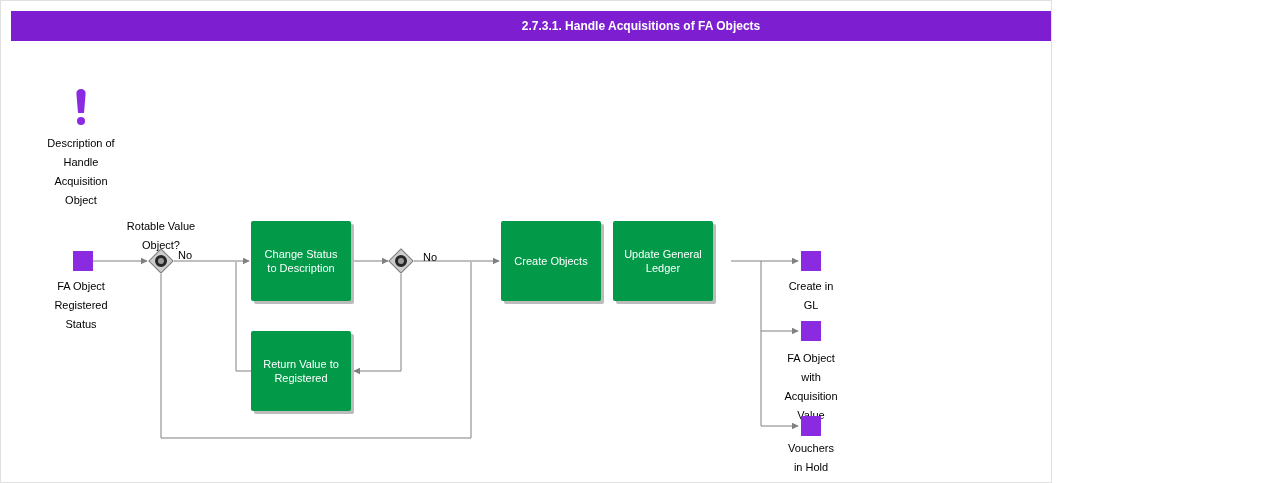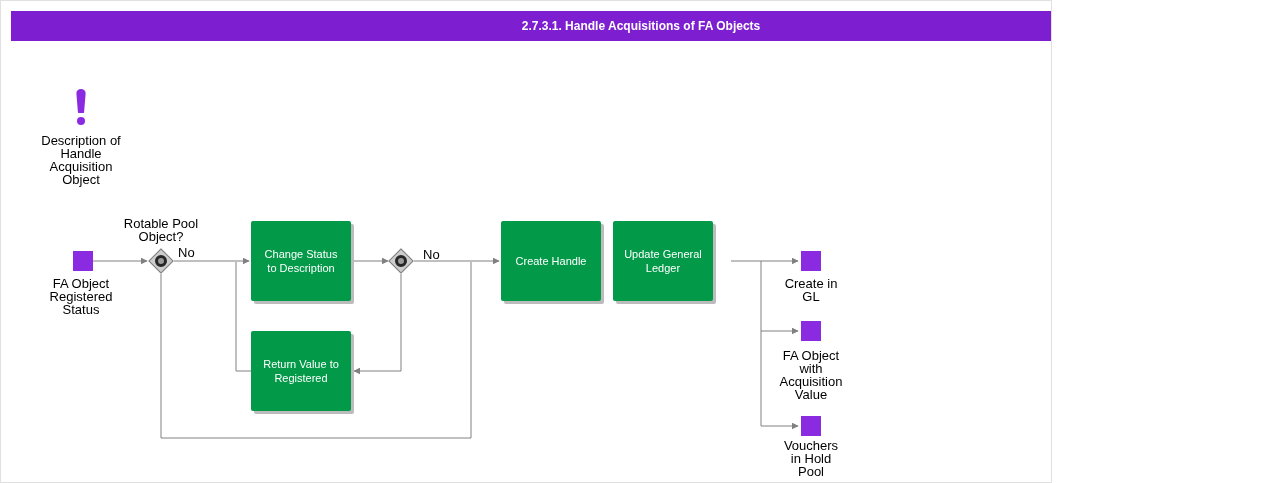--- a/index.html
+++ b/index.html
@@ -5,21 +5,21 @@
   * { box-sizing: border-box; }
   html,body { margin:0; padding:0; background:#ffffff; font-family:"Liberation Sans","DejaVu Sans",sans-serif; }
   .canvas { position:relative; width:1052px; height:483px; background:#ffffff; border:1px solid #e0e0e0; overflow:hidden; }
 
   .header { position:absolute; left:10px; top:10px; width:1260px; height:30px;
             background:#7d1fd1; color:#ffffff; font-size:12px; font-weight:bold;
             display:flex; align-items:center; justify-content:center; }
 
   svg.connectors { position:absolute; left:0; top:0; width:1280px; height:483px; }
 
-  .label { position:absolute; font-size:13px; line-height:13px; color:#000;
+  .label { position:absolute; font-size:11px; line-height:19px; color:#000;
            text-align:center; white-space:pre-line; }
 
   .process { position:absolute; width:100px; height:80px; background:#029a49; color:#ffffff;
              font-size:11px; line-height:14px; display:flex; align-items:center; justify-content:center;
              text-align:center; white-space:pre-line; box-shadow:3px 3px 0 #bcbcbc; border-radius:2px;
              padding:4px; cursor:pointer; }
 
   .square { position:absolute; width:20px; height:20px; background:#8a2be2; cursor:pointer; }
 
   .diamond-wrap { position:absolute; width:26px; height:26px; cursor:pointer; }
@@ -75,34 +75,34 @@
 
   <div class="square" style="left:72px;top:250px"></div>
   <div class="label" style="left:35px;top:276px;width:90px">FA Object
 Registered
 Status</div>
 
   <div class="diamond-wrap" style="left:147px;top:247px">
     <div class="diamond-shape"></div>
     <div class="diamond-circle"></div>
   </div>
-  <div class="label" style="left:115px;top:216px;width:90px">Rotable Pool
+  <div class="label" style="left:115px;top:216px;width:90px">Rotable Value
 Object?</div>
   <div class="label" style="left:177px;top:245px;width:24px;text-align:left">No</div>
 
   <div class="process" style="left:250px;top:220px">Change Status
 to Description</div>
 
   <div class="diamond-wrap" style="left:387px;top:247px">
     <div class="diamond-shape"></div>
     <div class="diamond-circle"></div>
   </div>
   <div class="label" style="left:422px;top:247px;width:24px;text-align:left">No</div>
 
-  <div class="process" style="left:500px;top:220px">Create Handle</div>
+  <div class="process" style="left:500px;top:220px">Create Objects</div>
 
   <div class="process" style="left:612px;top:220px">Update General
 Ledger</div>
 
   <div class="process" style="left:250px;top:330px">Return Value to
 Registered</div>
 
   <div class="square" style="left:800px;top:250px"></div>
   <div class="label" style="left:770px;top:276px;width:80px">Create in
 GL</div>

